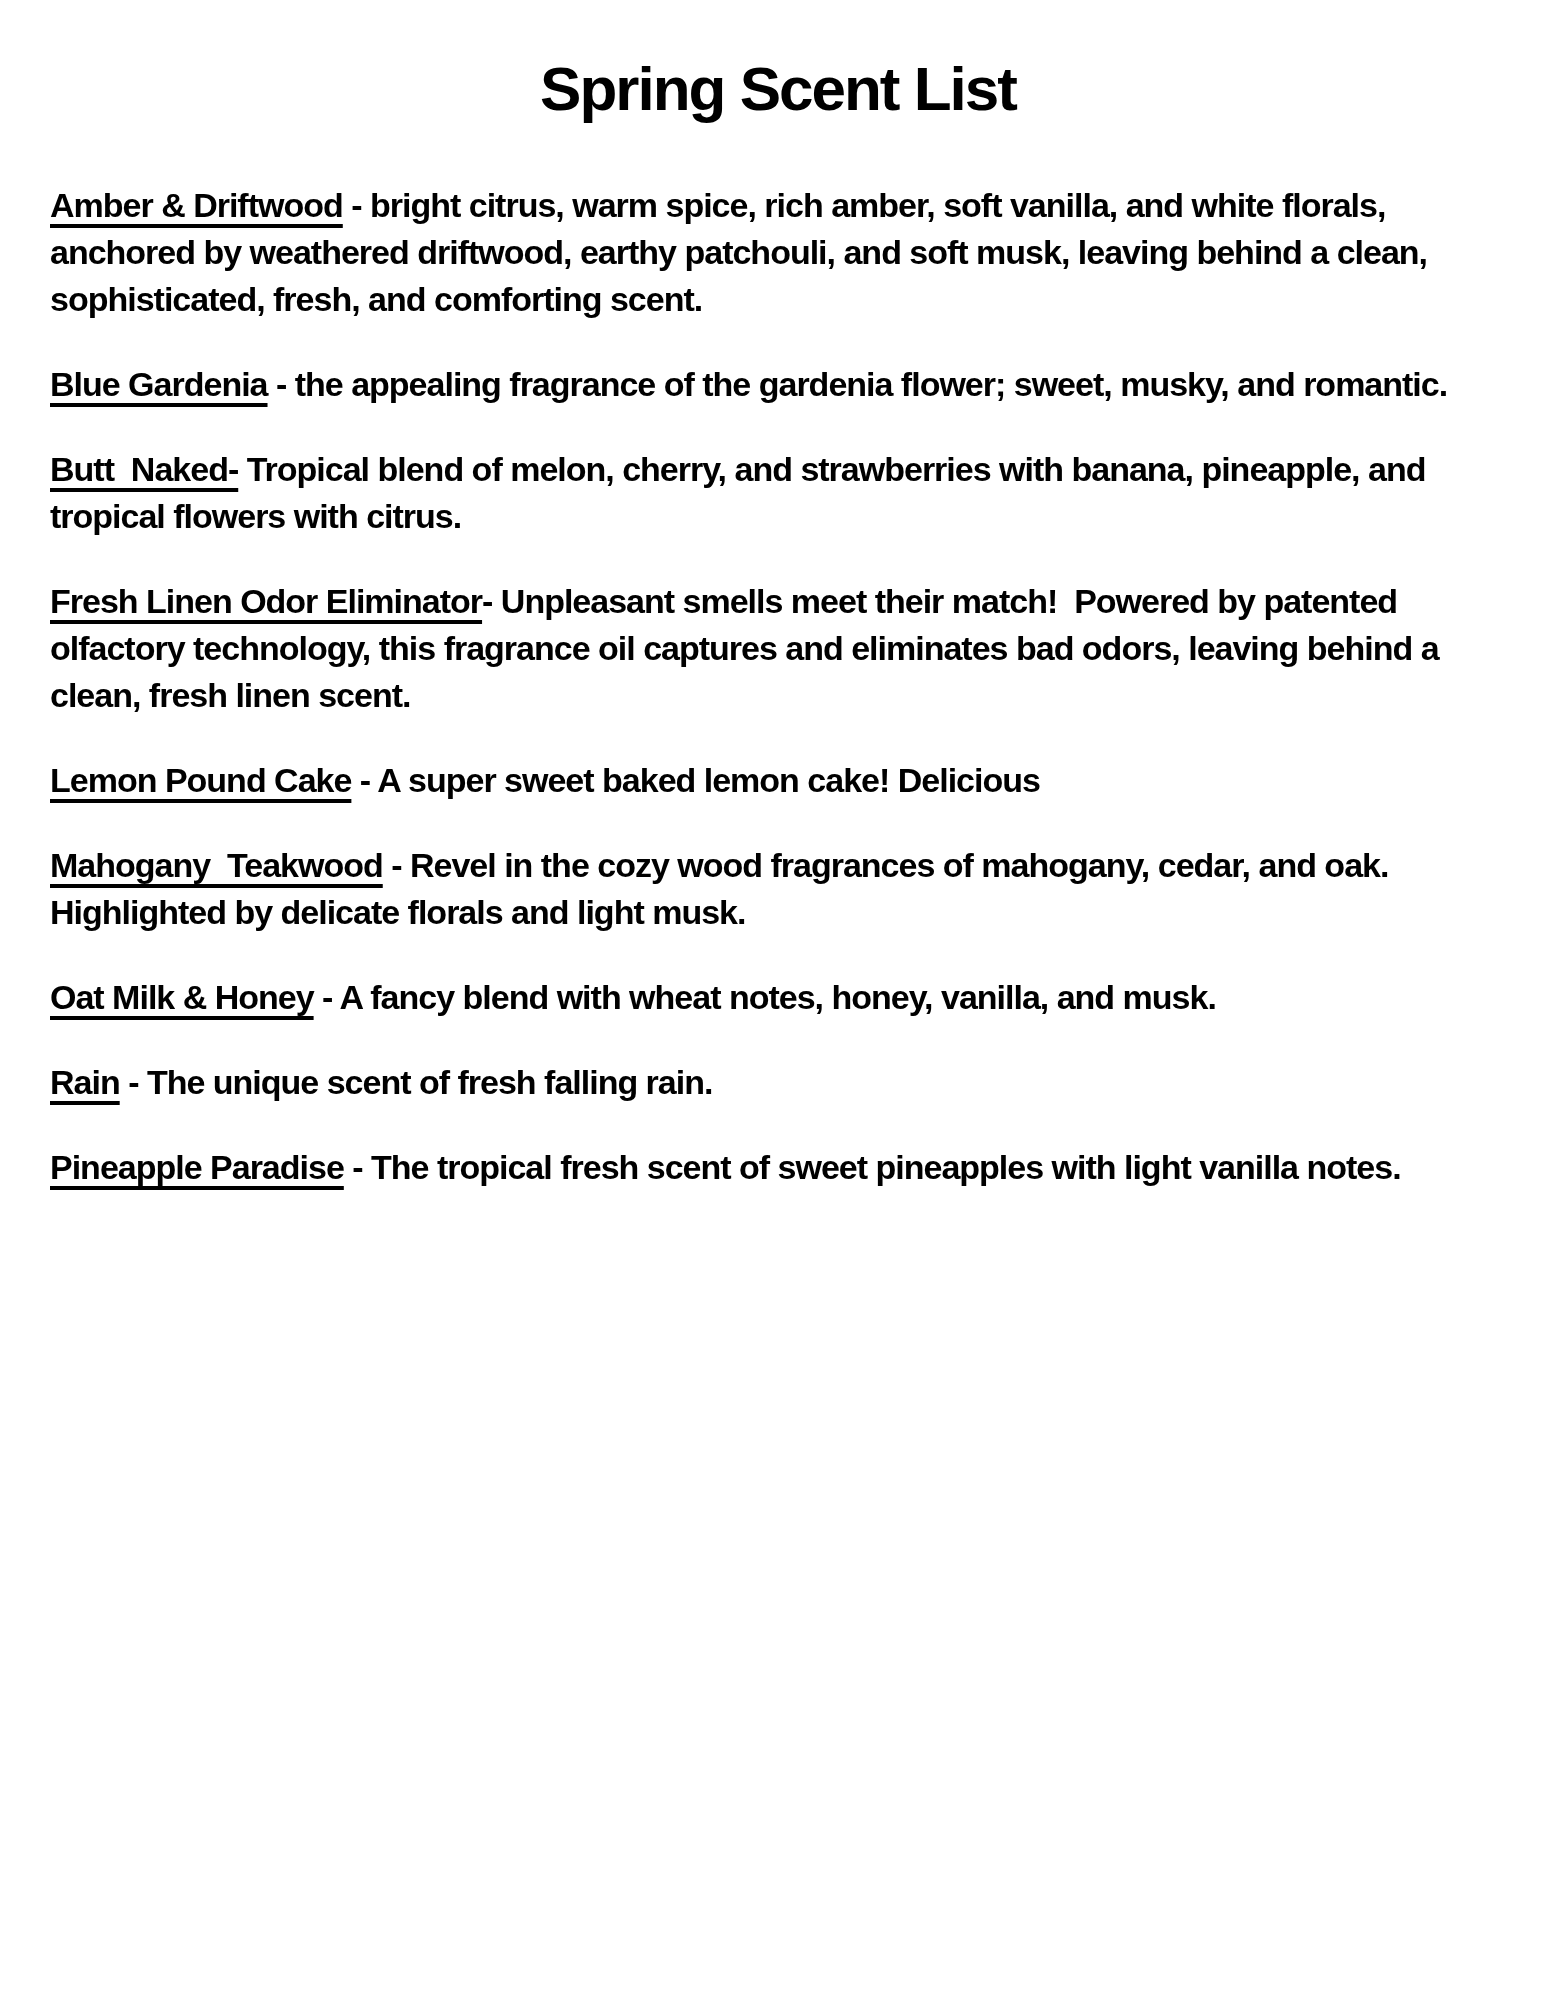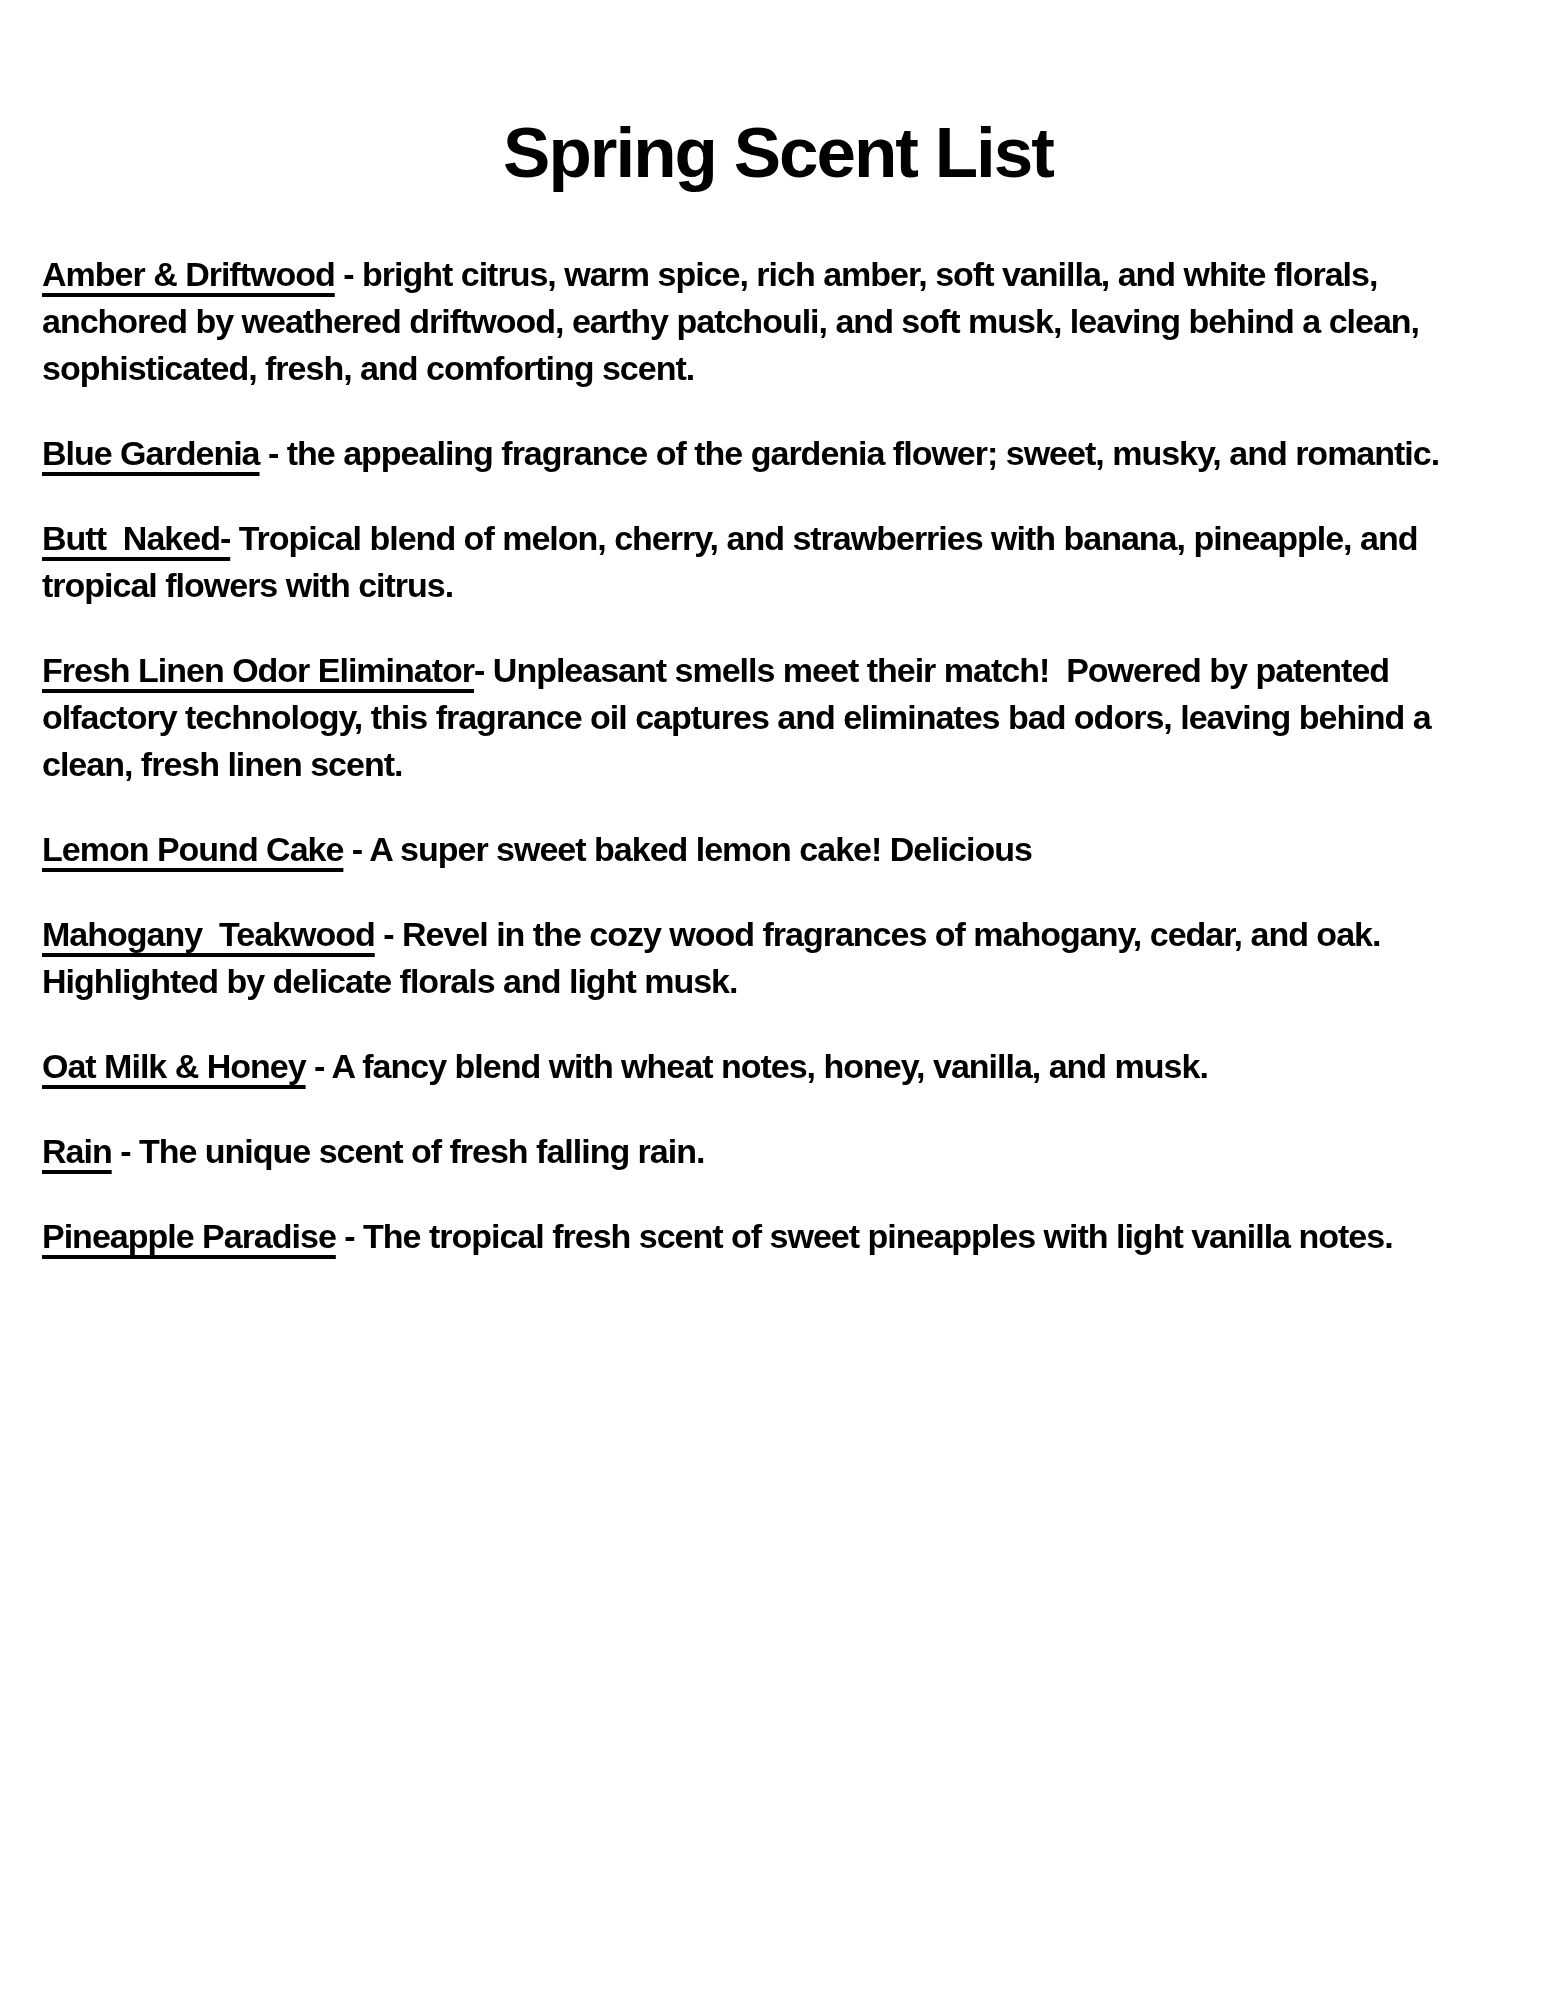--- a/index.html
+++ b/index.html
@@ -15,32 +15,32 @@
     color: #000000;
   }
   .page {
     box-sizing: border-box;
     width: 1545px;
     min-height: 1999px;
     padding: 0 27px 0 38px;
     background: #ffffff;
   }
   .doc-title {
-    font-size: 71px;
+    font-size: 62px;
     line-height: 1.1;
     text-align: center;
-    margin: 114px 0 59px 0;
+    margin: 55px 0 59px 0;
     letter-spacing: -2px;
     font-weight: bold;
   }
   .scent-entry {
     font-size: 34px;
     line-height: 47px;
     letter-spacing: -1px;
-    margin: 0 0 38px 4px;
+    margin: 0 0 38px 12px;
     white-space: pre-wrap;
   }
   .scent-name {
     text-decoration: underline;
     text-decoration-thickness: 4px;
     text-underline-offset: 7px;
   }
 </style>
 </head>
 <body>

